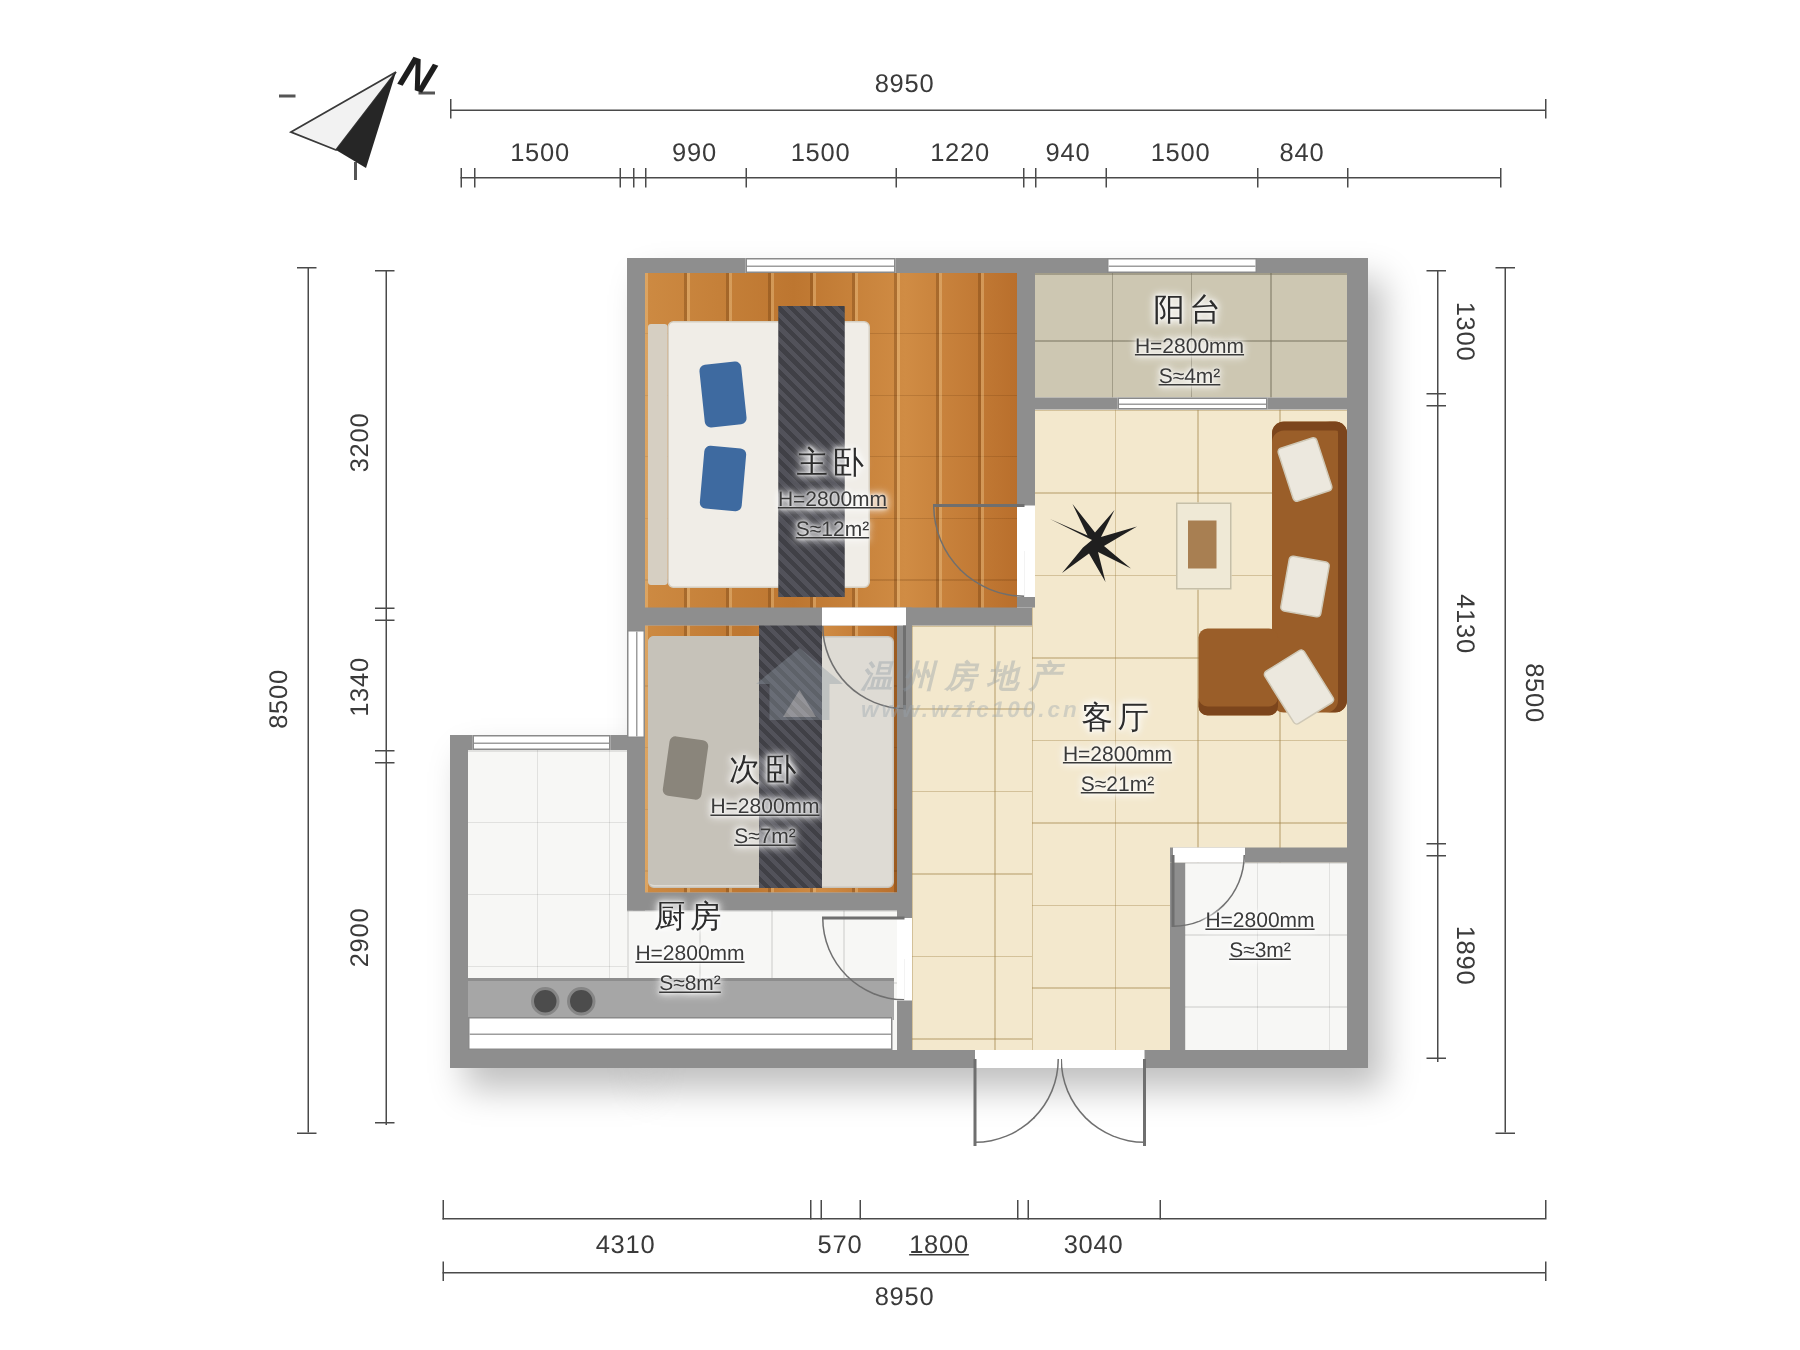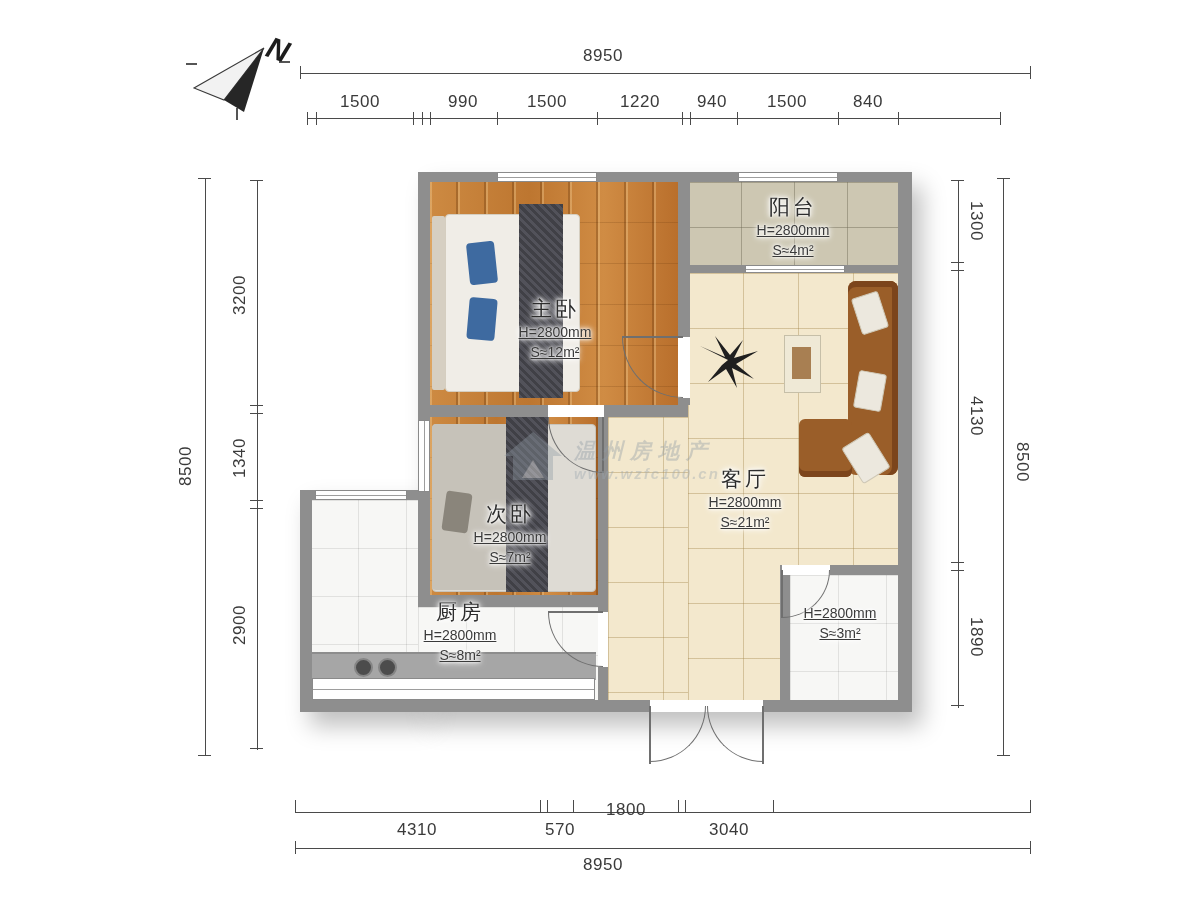--- a/index.html
+++ b/index.html
@@ -137,21 +137,21 @@
     <div class="tick-v" style="left:295px;top:800px;"></div>
     <div class="tick-v" style="left:540px;top:800px;"></div>
       <div class="tick-v" style="left:547px;top:800px;"></div>
     <div class="tick-v" style="left:573px;top:800px;"></div>
     <div class="tick-v" style="left:678px;top:800px;"></div>
       <div class="tick-v" style="left:685px;top:800px;"></div>
     <div class="tick-v" style="left:773px;top:800px;"></div>
     <div class="tick-v" style="left:1030px;top:800px;"></div>
     <span class="dim-label" style="left:417px;top:820px;">4310</span>
     <span class="dim-label" style="left:560px;top:820px;">570</span>
-    <span class="dim-label" style="left:626px;top:800px;">1800</span>
+    <span class="dim-label" style="left:626px;top:820px;text-decoration:underline;">1800</span>
     <span class="dim-label" style="left:729px;top:820px;">3040</span>
     <div class="dl-h" style="left:295px;top:848px;width:735px;"></div>
     <div class="tick-v" style="left:295px;top:841px;"></div>
     <div class="tick-v" style="left:1030px;top:841px;"></div>
     <span class="dim-label" style="left:603px;top:855px;">8950</span>
   </div>
 
   <div class="backdrop" style="left:420px;top:172px;width:492px;height:540px;"></div>
   <div class="backdrop" style="left:300px;top:490px;width:122px;height:222px;"></div>
 

